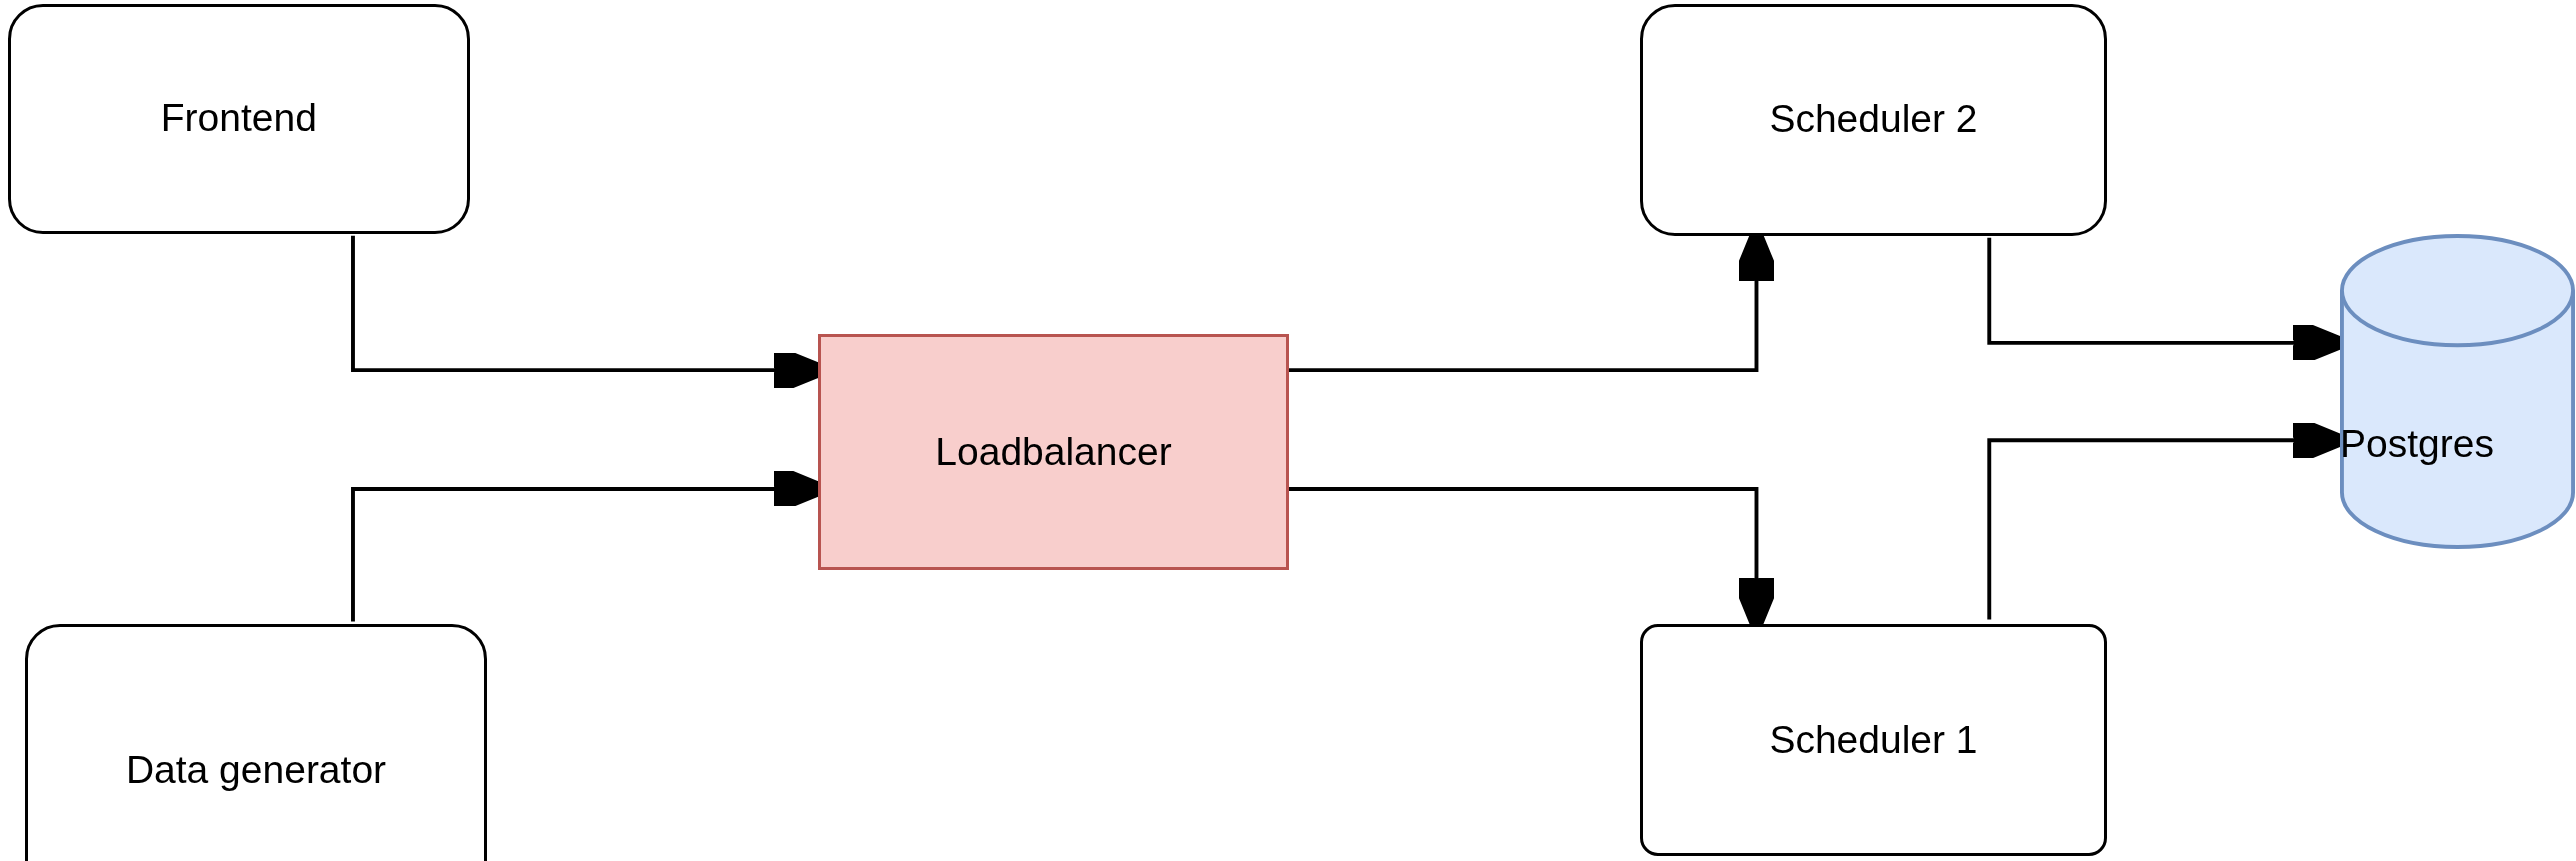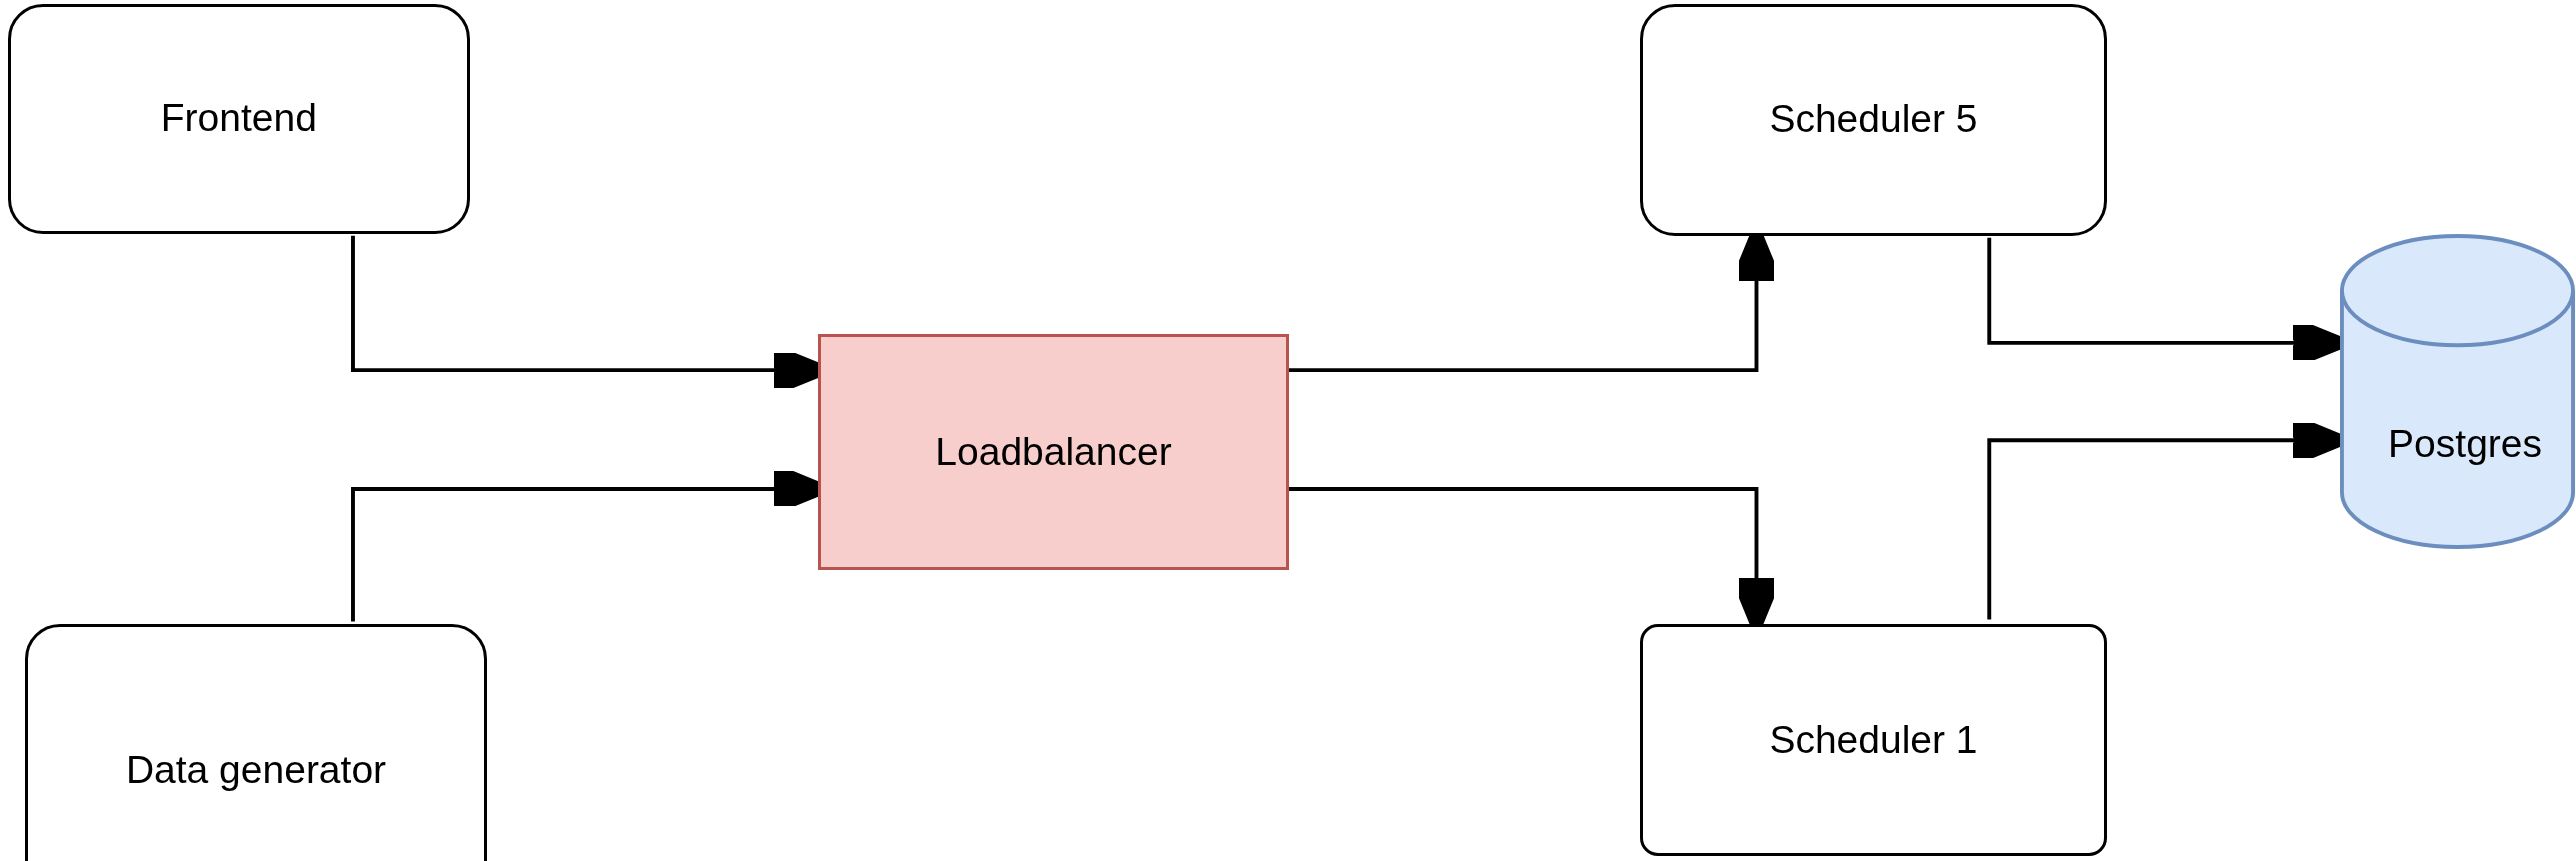--- a/index.html
+++ b/index.html
@@ -54,21 +54,21 @@
     position:absolute;
     left:2340px;top:234px;
     width:235px;height:315px;
   }
   .cylinder svg{position:absolute;left:0;top:0;}
   .cylinder .cyl-body{fill:var(--postgres-fill);stroke:var(--postgres-stroke);stroke-width:4px;}
   .cylinder .cyl-top{fill:var(--postgres-fill);stroke:var(--postgres-stroke);stroke-width:4px;}
   .cylinder-label{
     position:absolute;
     left:0;top:173px;width:202px;height:74px;
-    display:flex;align-items:center;justify-content:flex-end;
+    display:flex;align-items:center;justify-content:flex-start;
   }
   
   .pos-frontend{left:7.8px;top:3.9px;width:462px;height:230px;}
   .pos-data-generator{left:25px;top:624px;width:462px;height:292px;}
   .pos-loadbalancer{left:818px;top:312px;width:471px;height:236px;}
   .pos-scheduler-2{left:1640px;top:3.9px;width:467px;height:232px;}
   .pos-scheduler-1{left:1640px;top:624px;width:467px;height:232px;border-radius:18px;}
 </style>
 </head>
 <body>
@@ -95,21 +95,21 @@
 
   <div class="node pos-data-generator">
     <span class="node-label">Data generator</span>
   </div>
 
   <div class="node node--plain pos-loadbalancer">
     <span class="node-label">Loadbalancer</span>
   </div>
 
   <div class="node pos-scheduler-2">
-    <span class="node-label">Scheduler 5</span>
+    <span class="node-label">Scheduler 2</span>
   </div>
 
   <div class="node pos-scheduler-1">
     <span class="node-label">Scheduler 1</span>
   </div>
 
   <div class="cylinder">
     <svg width="235" height="315" viewBox="0 0 241 323" xmlns="http://www.w3.org/2000/svg">
       <path class="cyl-body" d="M 2 58 L 2 265 A 118.5 56 0 0 0 239 265 L 239 58"></path>
       <ellipse class="cyl-top" cx="120.5" cy="58" rx="118.5" ry="56"></ellipse>

